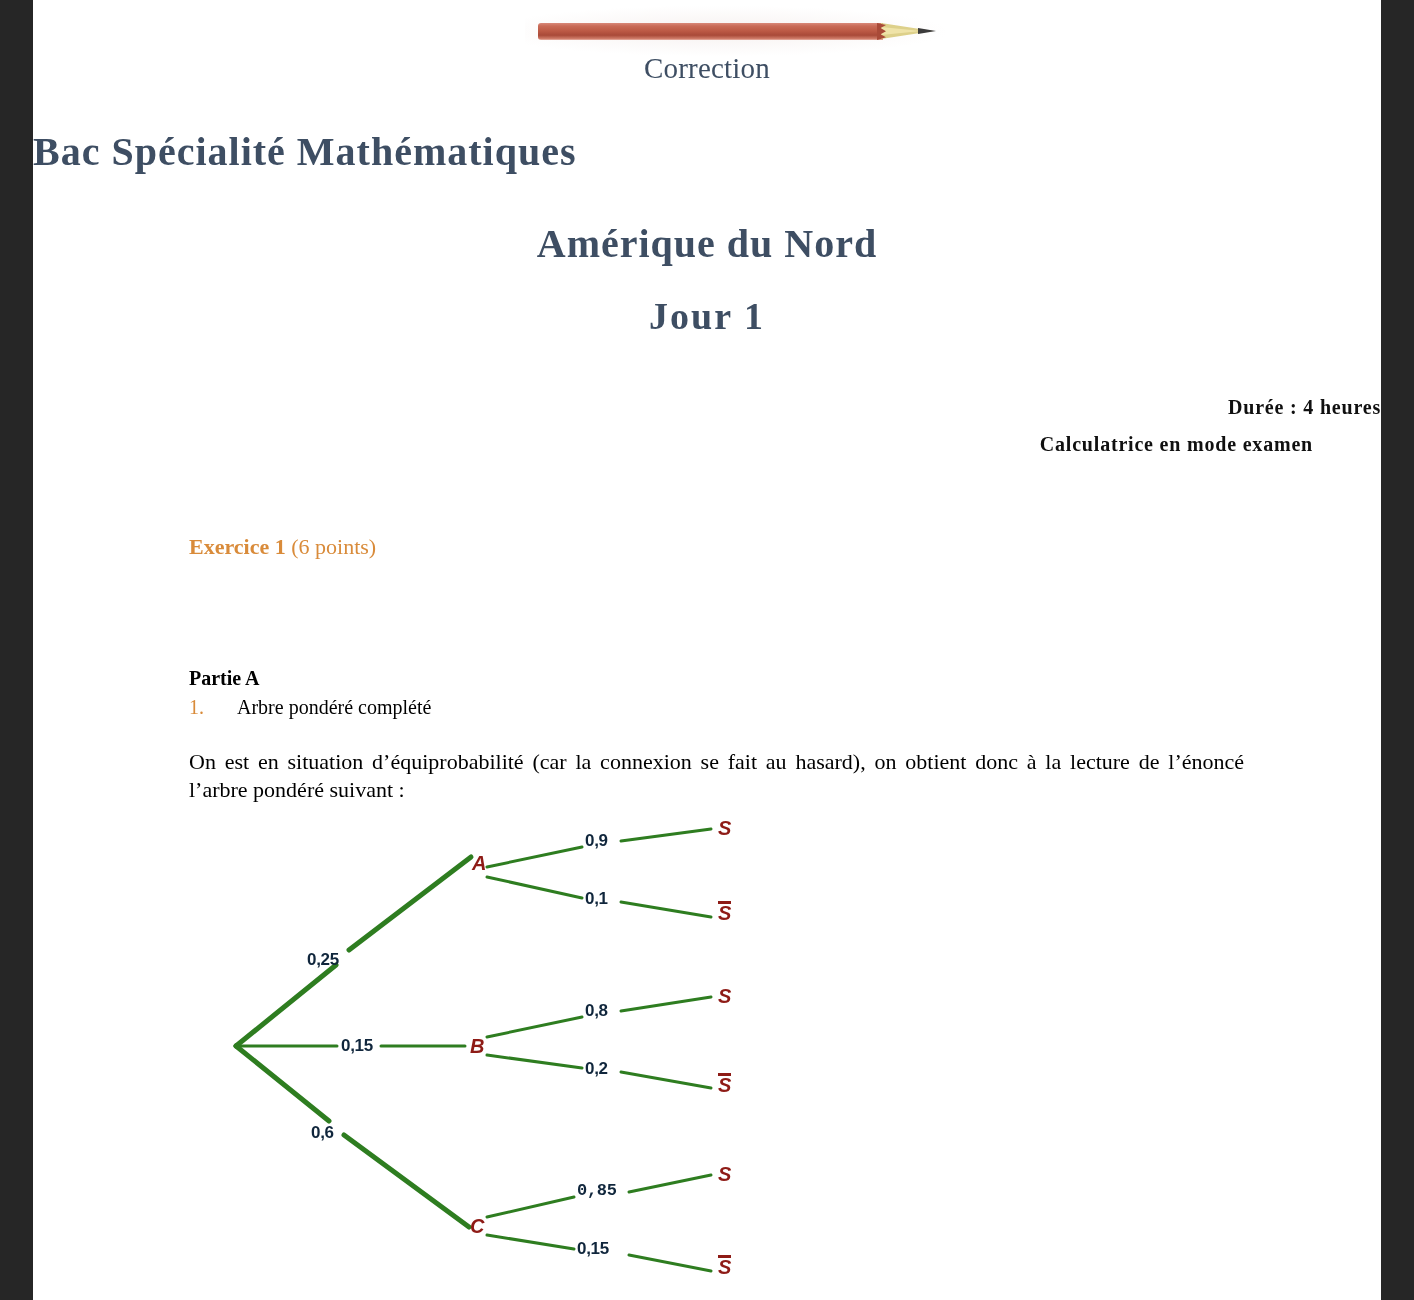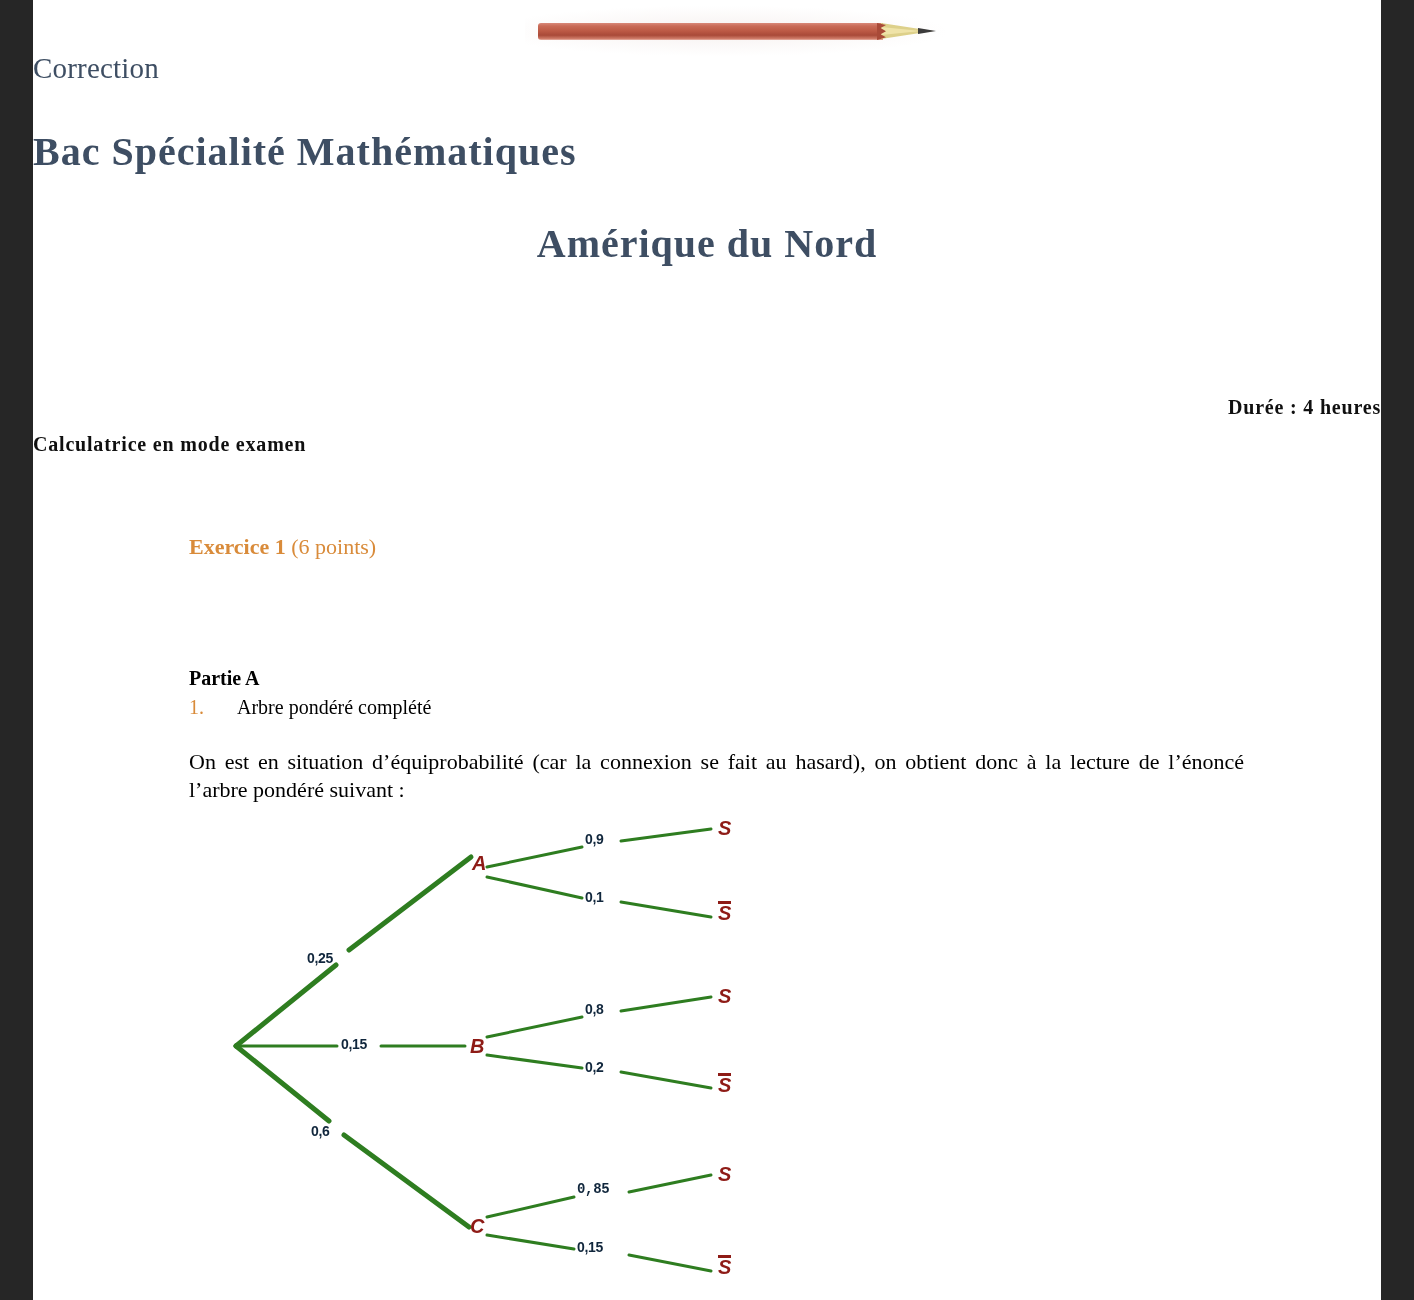--- a/index.html
+++ b/index.html
@@ -88,21 +88,21 @@
     height: 50px;
     background: radial-gradient(ellipse at 46% 50%, rgba(240,230,228,0.55) 0%, rgba(255,255,255,0) 72%);
   }
 
   
   .t-correction {
     position: absolute;
     left: 0;
     top: 52px;
     width: 1348px;
-    text-align: left;
+    text-align: center;
     color: #3e4e63;
     font-size: 29px;
     letter-spacing: 0.2px;
   }
   .t-main {
     position: absolute;
     left: 0;
     top: 128px;
     width: 1120px;
     text-align: left;
@@ -142,21 +142,21 @@
     color: #101010;
     font-size: 20px;
     font-weight: bold;
     letter-spacing: 0.8px;
   }
   .t-calc {
     position: absolute;
     left: 0;
     top: 433px;
     width: 1280px;
-    text-align: left;
+    text-align: right;
     color: #101010;
     font-size: 20px;
     font-weight: bold;
     letter-spacing: 0.8px;
   }
 
   
   .exo {
     position: absolute;
     left: 156px;
@@ -213,21 +213,21 @@
     color: #8e1b16;
     font-family: "Liberation Sans", sans-serif;
     font-size: 20px;
     font-weight: bold;
     font-style: italic;
   }
   .tprob {
     position: absolute;
     color: #10263c;
     font-family: "Liberation Sans", sans-serif;
-    font-size: 14px;
+    font-size: 17px;
     font-weight: bold;
     letter-spacing: -0.3px;
   }
   .tbar {
     display: inline-block;
     border-top: 3px solid #8e1b16;
     line-height: 0.88;
     padding-top: 1px;
   }
 </style>
@@ -241,20 +241,21 @@
     <div class="pencil-body"></div>
     <div class="pencil-wood"></div>
     <div class="pencil-wood2"></div>
     <div class="pencil-notch"></div>
     <div class="pencil-tip"></div>
   </div>
 
   <div class="t-correction">Correction</div>
   <div class="t-main">Bac Spécialité Mathématiques</div>
   <div class="t-region">Amérique du Nord</div>
+  <div class="t-day">Jour 1</div>
   <div class="t-duration">Durée : 4 heures</div>
   <div class="t-calc">Calculatrice en mode examen</div>
 
   <div class="exo">
     <b>Exercice 1</b><span>&nbsp;</span><span class="pts">(6 points)</span>
   </div>
 
   <div class="partie">Partie A</div>
 
   <div class="qrow">

